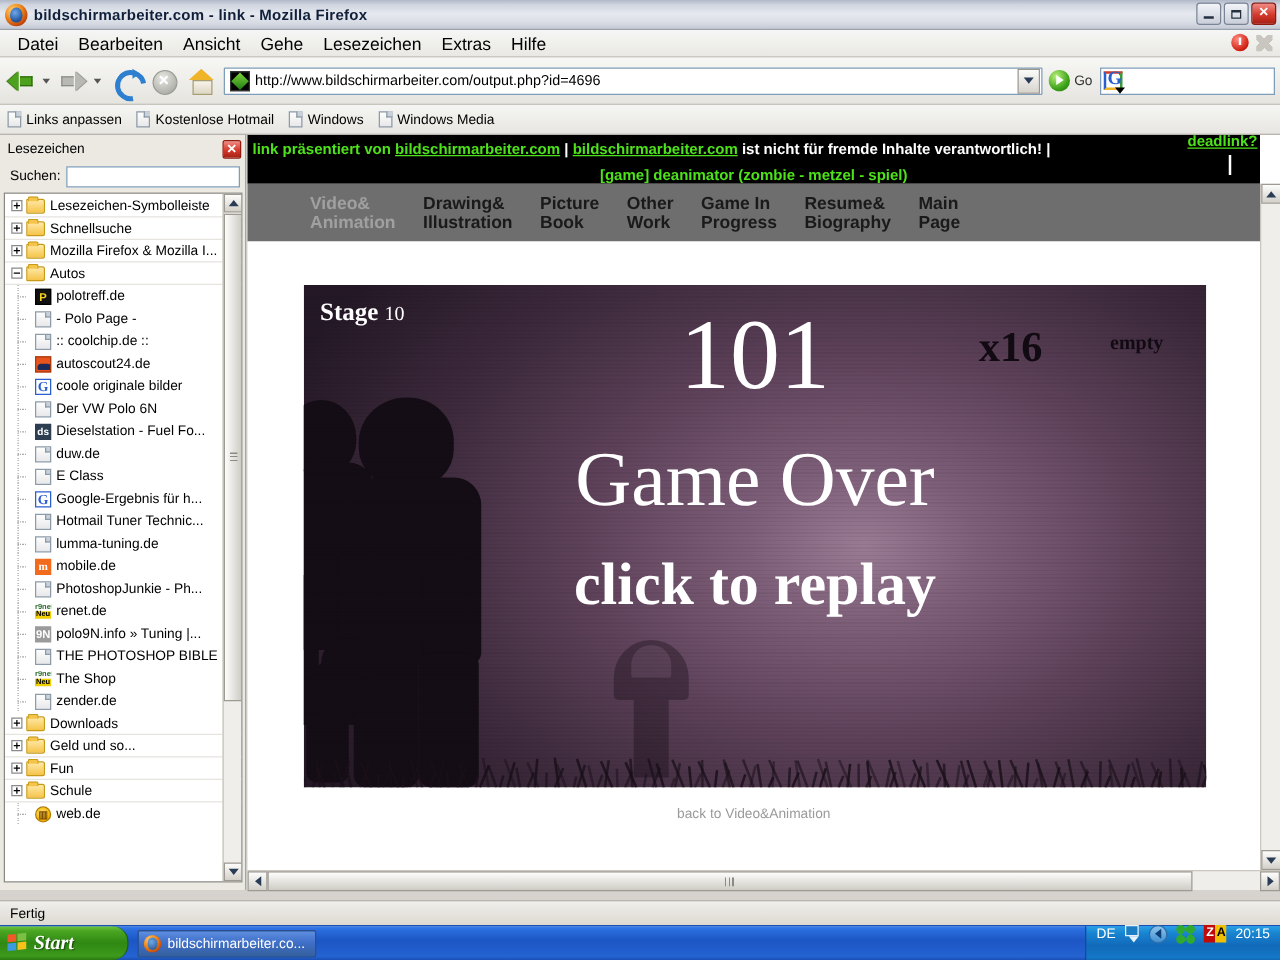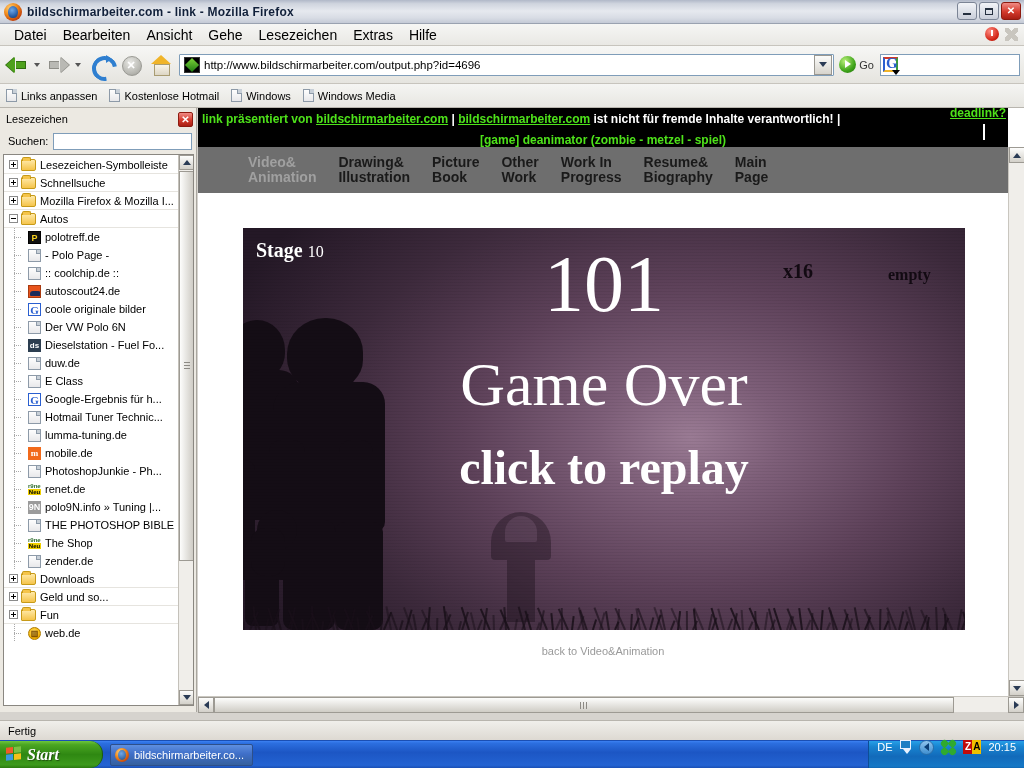--- a/index.html
+++ b/index.html
@@ -285,21 +285,21 @@
     position:absolute;left:13px;top:11px;font-family:"Liberation Serif",serif;color:#fff;
   }
   .stage .w{ font-size:20px;font-weight:bold; }
   .stage .n{ font-size:16px;margin-left:5px; }
   .bigscore{
     position:absolute;left:0;top:16px;width:100%;text-align:center;
     font-family:"Liberation Serif",serif;font-size:80px;color:#fff;line-height:1;
   }
   .mult{
     position:absolute;left:540px;top:32px;font-family:"Liberation Serif",serif;
-    font-size:20px;font-weight:bold;color:#120a12;
+    font-size:34px;font-weight:bold;color:#120a12;
   }
   .ammo{
     position:absolute;left:645px;top:38px;font-family:"Liberation Serif",serif;
     font-size:16px;font-weight:bold;color:#120a12;
   }
   .gameover{
     position:absolute;left:0;top:125px;width:100%;text-align:center;
     font-family:"Liberation Serif",serif;font-size:62px;color:#fff;line-height:1;
   }
   .replay{
@@ -642,20 +642,25 @@
           <div class="trow sep">
             <span class="expander plus"></span>
             <span class="folder"></span>
             <span>Geld und so...</span>
           </div>
           <div class="trow sep">
             <span class="expander plus"></span>
             <span class="folder"></span>
             <span>Fun</span>
           </div>
+          <div class="trow sep">
+            <span class="expander plus"></span>
+            <span class="folder"></span>
+            <span>Schule</span>
+          </div>
           <div class="trow">
             <span class="indent2"></span>
             <span class="fav webde">▥</span>
             <span>web.de</span>
           </div>
         </div>
       <div class="sb-scroll">
         <div class="sb-sb-btn">
             <i class="caret-up"></i>
           </div>
@@ -685,21 +690,21 @@
 
     <div class="navmenu" id="navmenu">
         <div class="navitem dim">Video&amp;
 Animation</div>
         <div class="navitem">Drawing&amp;
 Illustration</div>
         <div class="navitem">Picture
 Book</div>
         <div class="navitem">Other
 Work</div>
-        <div class="navitem">Work In
+        <div class="navitem">Game In
 Progress</div>
         <div class="navitem">Resume&amp;
 Biography</div>
         <div class="navitem">Main
 Page</div>
       </div>
 
     <div class="gamewrap">
       <div class="game">
         <div class="zombies" id="zombies">

